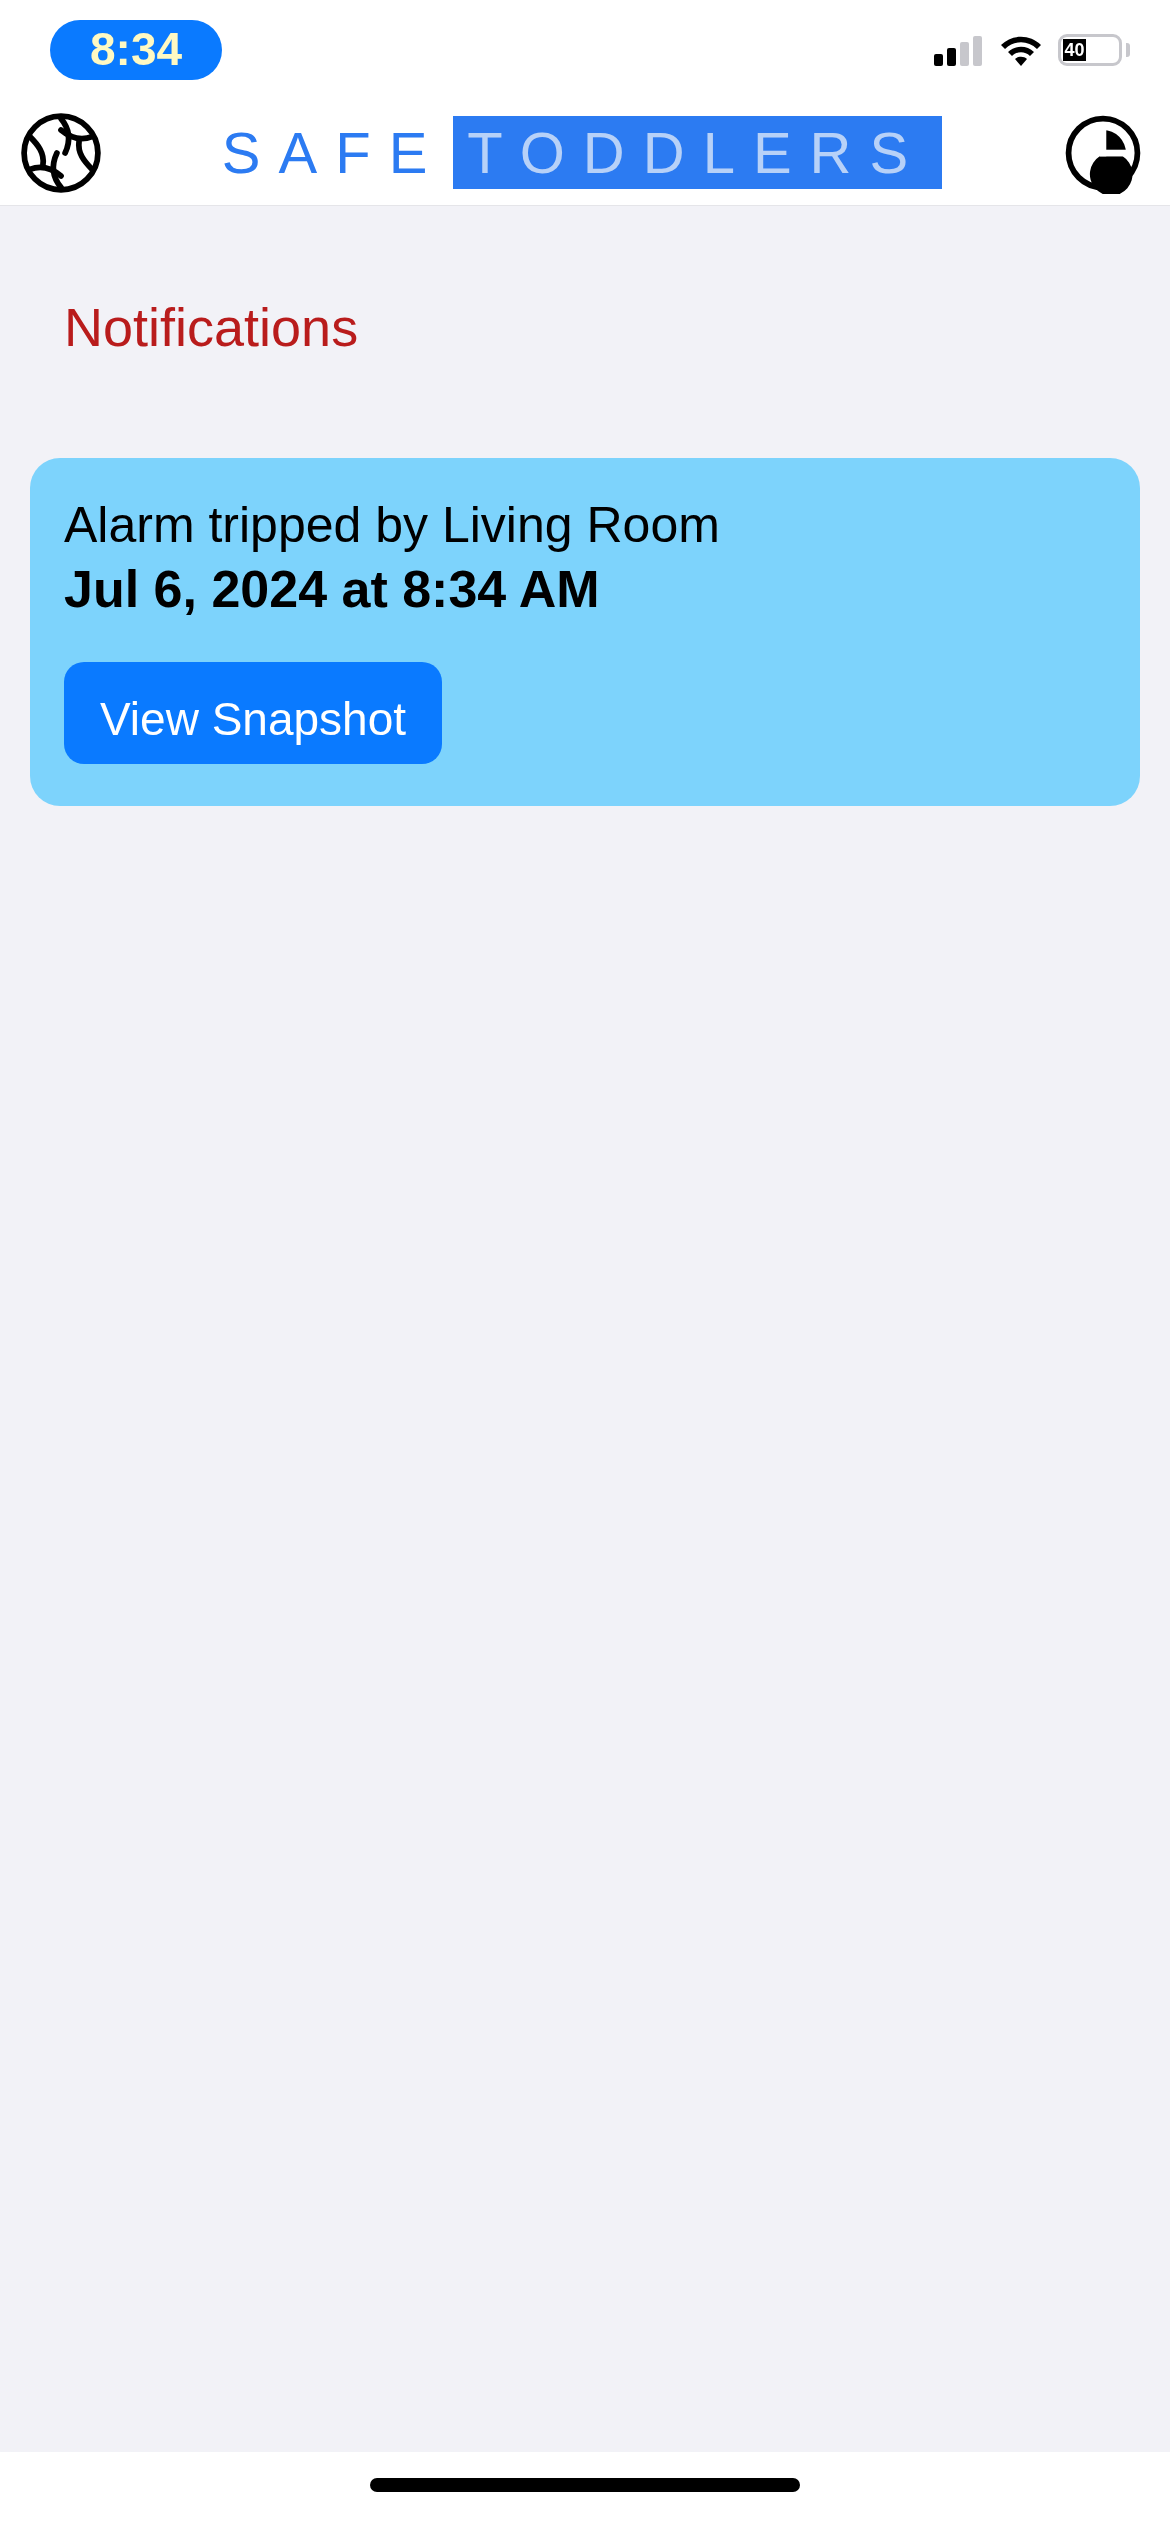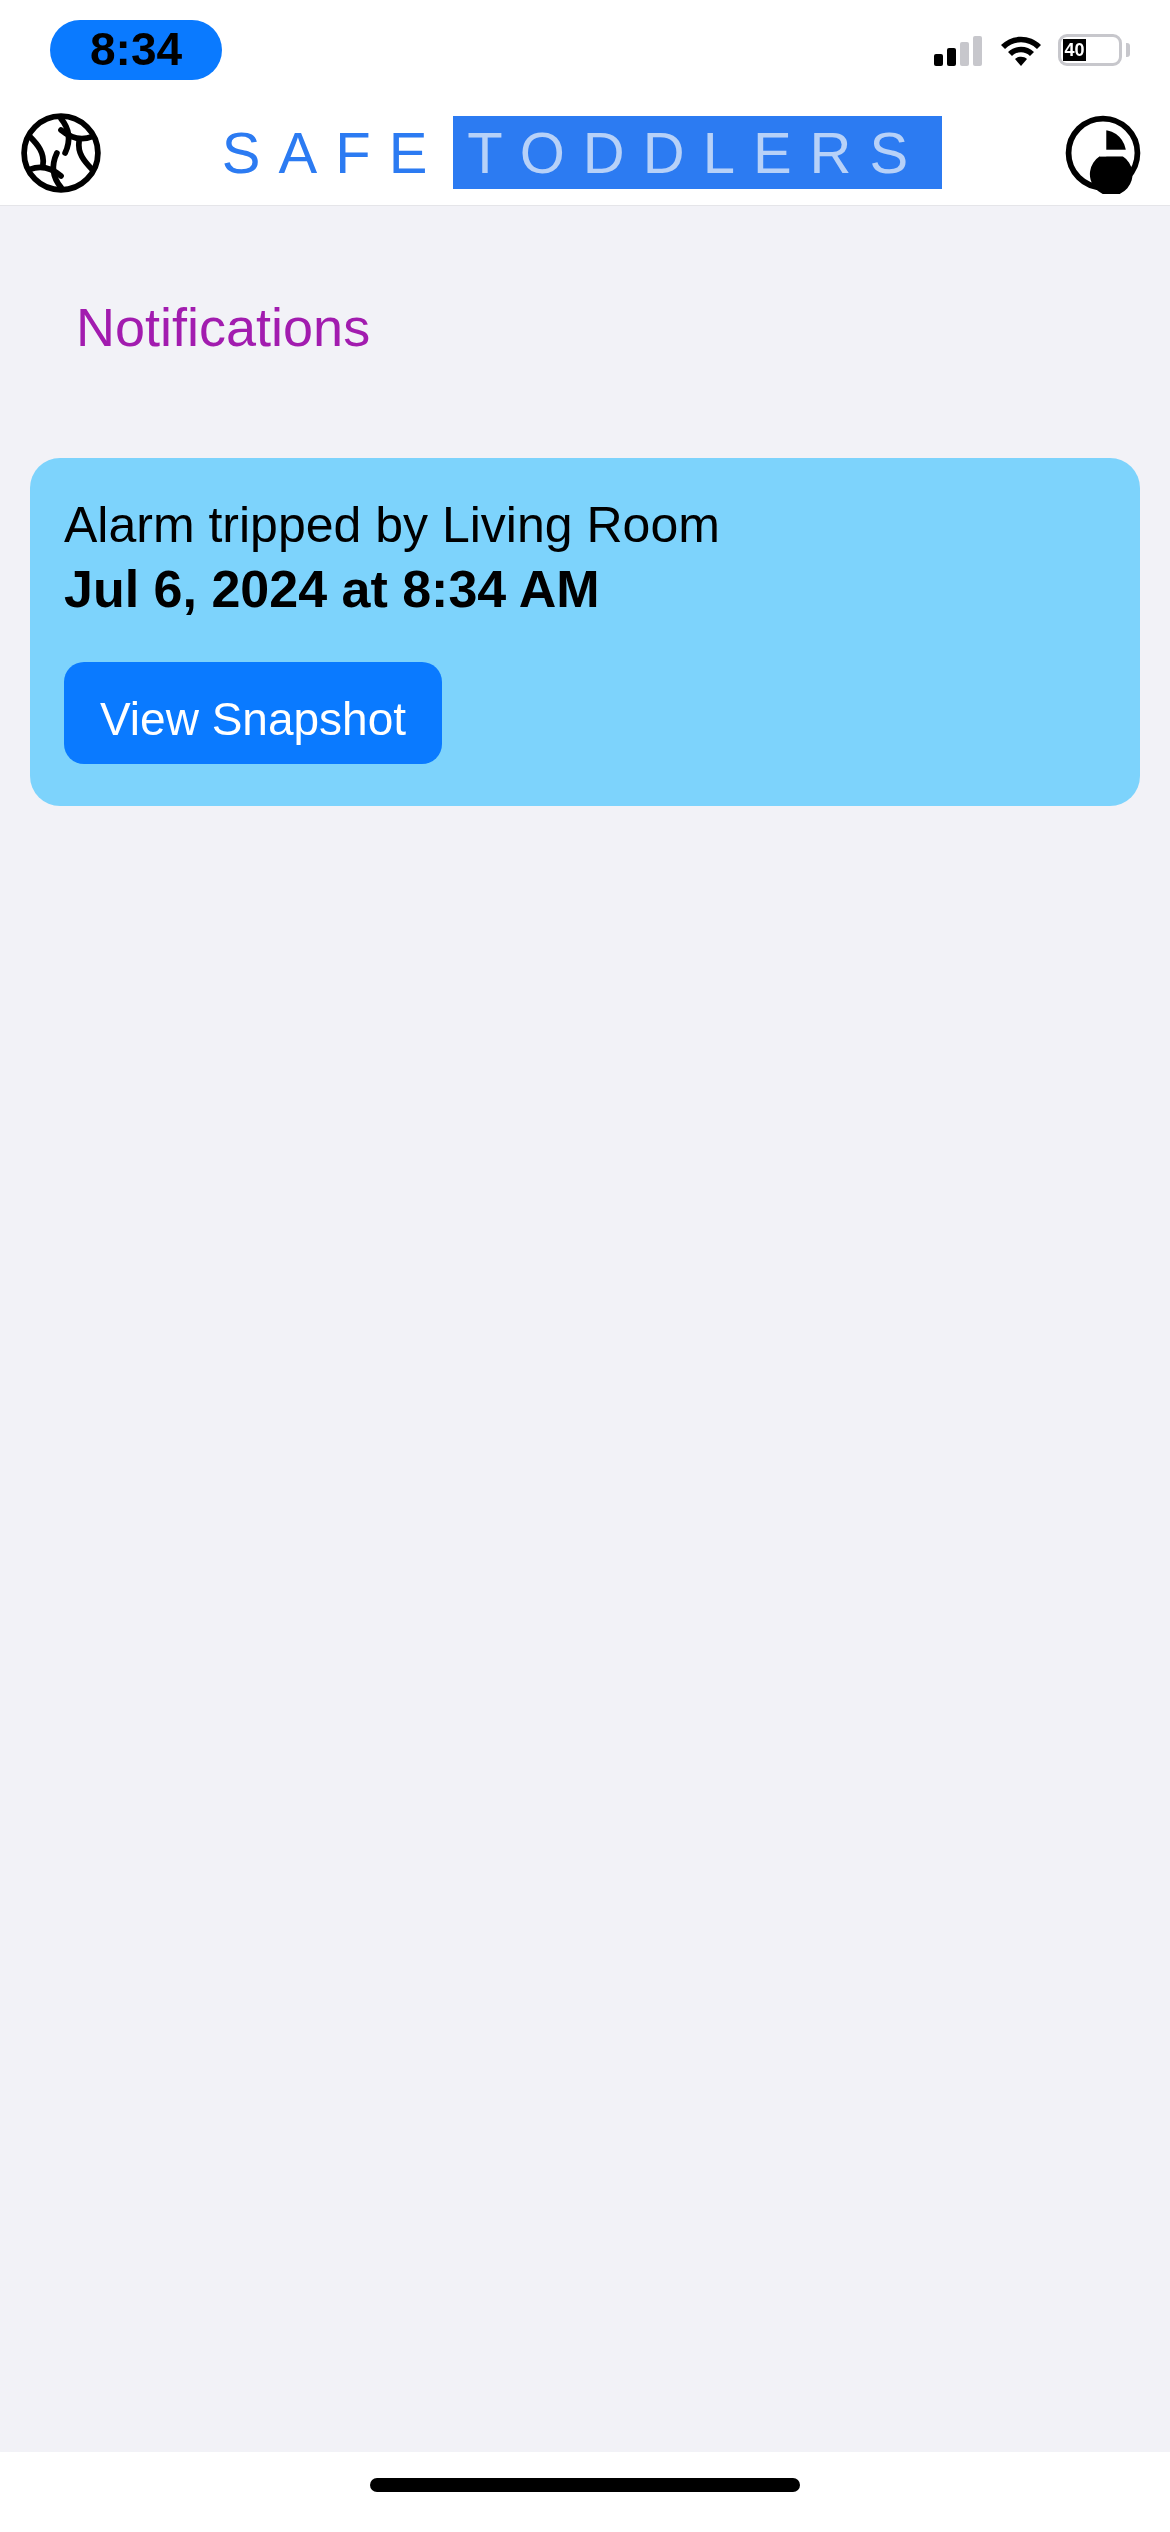--- a/index.html
+++ b/index.html
@@ -27,21 +27,21 @@
     .status-bar {
       height: 100px;
       display: flex;
       align-items: center;
       justify-content: space-between;
       padding: 0 40px 0 50px;
       background: #ffffff;
     }
     .status-time-pill {
       background: #0a7aff;
-      color: #000000;
+      color: #fef9c3;
       font-size: 46px;
       font-weight: 600;
       border-radius: 60px;
       padding: 6px 40px 8px 40px;
       line-height: 1;
     }
     .status-right {
       display: flex;
       align-items: center;
       gap: 14px;
@@ -143,22 +143,22 @@
     .content {
       flex: 1;
       background: #f2f2f7;
       padding: 90px 60px 0;
       display: flex;
       flex-direction: column;
     }
     .page-heading {
       font-size: 54px;
       font-weight: 400;
-      color: #a21caf;
-      margin-left: 16px;
+      color: #b91c1c;
+      margin-left: 4px;
       margin-bottom: 100px;
     }
     .card {
       background: #7dd3fc;
       border-radius: 30px;
       margin: 0 -30px;
       padding: 36px 34px 42px;
     }
     .card-title {
       font-size: 50px;

